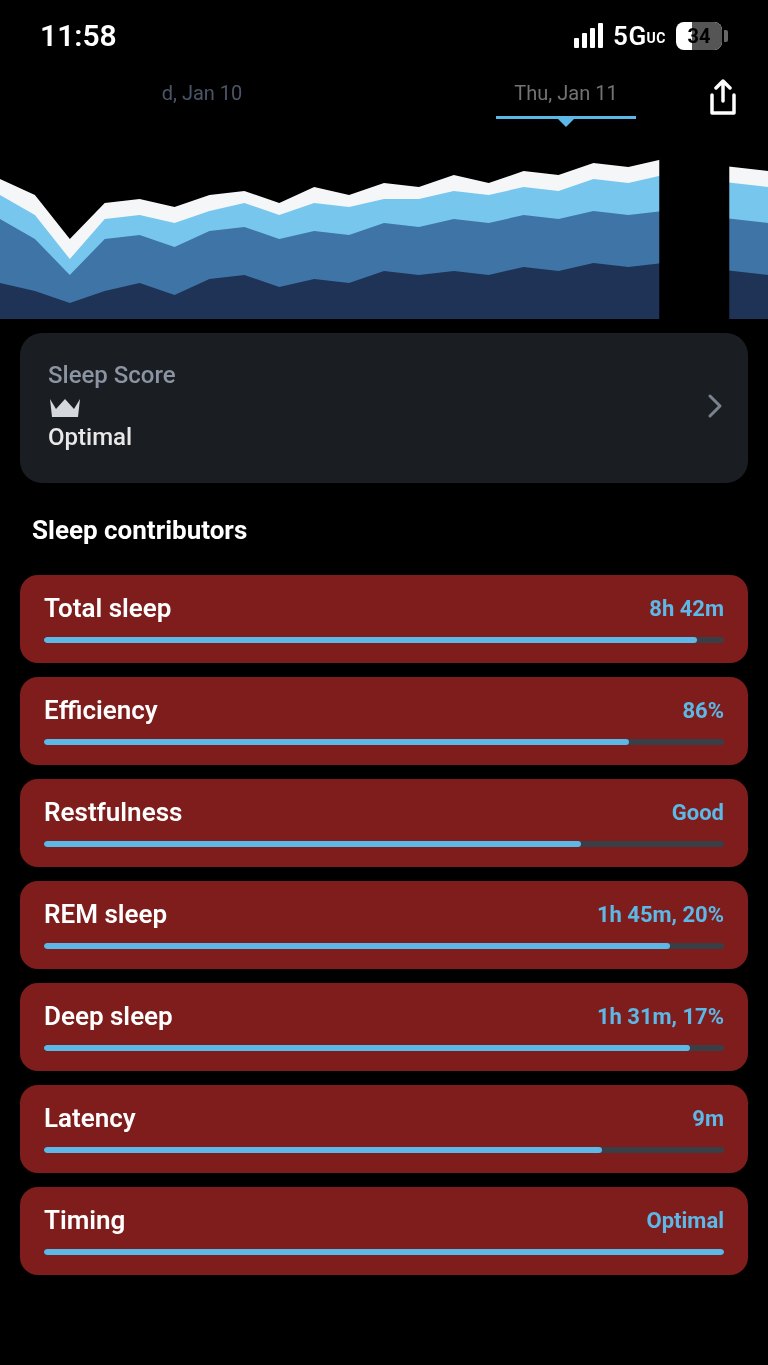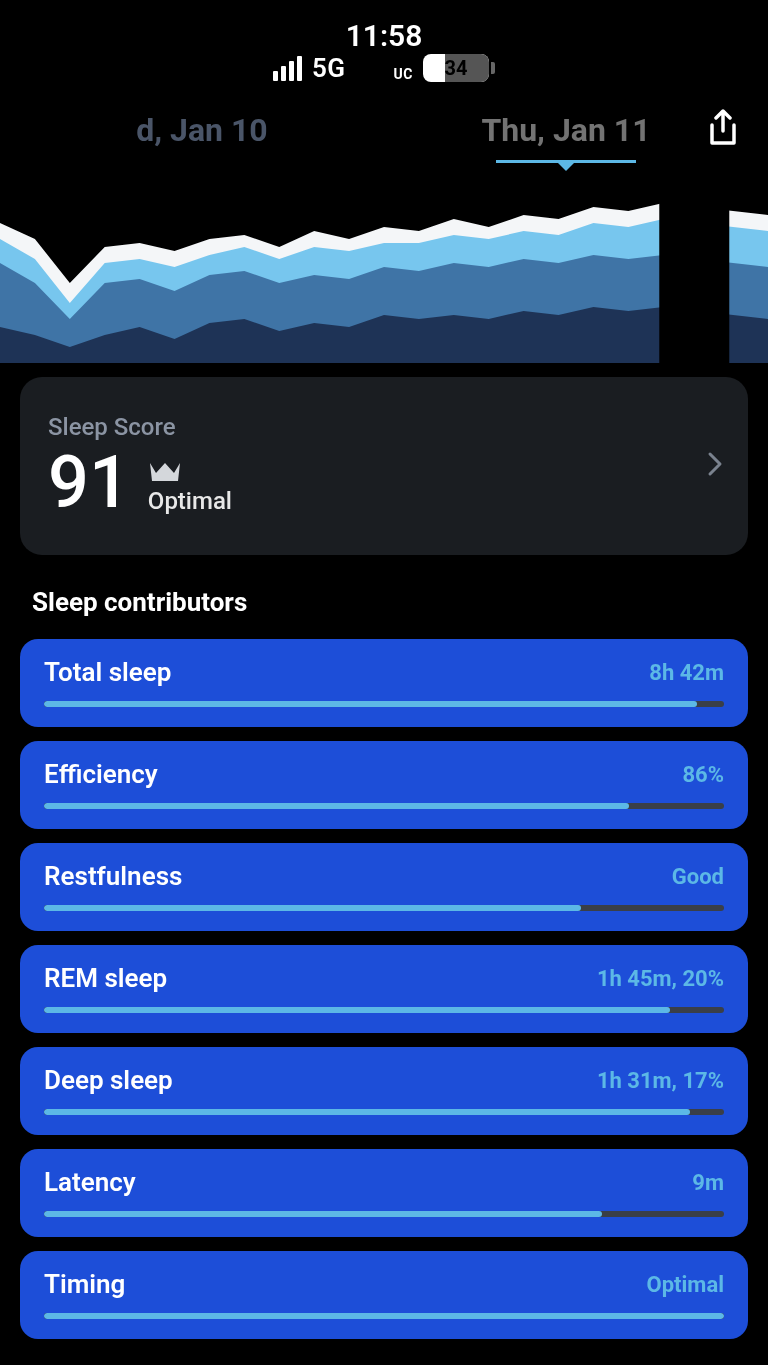--- a/index.html
+++ b/index.html
@@ -15,44 +15,43 @@
   }
 
   
   .status-bar {
     display: flex;
     justify-content: space-between;
     align-items: center;
     padding: 18px 40px 8px 40px;
     font-size: 30px;
     font-weight: 600;
-    flex-direction: column;
   }
   .status-right { display: flex; align-items: center; gap: 10px; }
   .signal-bars { display:flex; align-items:flex-end; gap:3px; }
   .signal-bars span { width:5px; background:#fff; border-radius:1px; display:block;}
   .signal-bars span:nth-child(1){height:10px}
   .signal-bars span:nth-child(2){height:15px}
   .signal-bars span:nth-child(3){height:20px}
   .signal-bars span:nth-child(4){height:25px}
-  .net-label{ font-size:26px; font-weight:600; letter-spacing:0.5px; display:flex; align-items:center;gap:48px;}
+  .net-label{ font-size:26px; font-weight:600; letter-spacing:0.5px; display:flex; align-items:flex-start;}
   .net-sub{ font-size:14px; font-weight:700; line-height:10px; margin-top:12px;}
   .battery{ display:flex; align-items:center; gap:2px;}
-  .battery-body{ width:66px; height:28px; border-radius:8px; background:#fff; position:relative; overflow:hidden;}
+  .battery-body{ width:46px; height:28px; border-radius:8px; background:#fff; position:relative; overflow:hidden;}
   .battery-text{ position:absolute; inset:0; display:flex; align-items:center; justify-content:center; color:#000; font-size:20px; font-weight:700;}
   .battery-dim{ position:absolute; right:0; top:0; bottom:0; background:#555;}
   .battery-tip{ width:4px; height:12px; background:#666; border-radius:0 2px 2px 0;}
 
   
   .date-tabs {
     display:flex; align-items:center; position:relative;
     padding: 20px 20px 14px 20px;
   }
   .date-tab {
-    flex:1; text-align:center; font-size:32px; font-weight:700;
+    flex:1; text-align:center; font-size:20px; font-weight:400;
     color:#4a5568;
   }
   .date-tab.active { color:#737373; position:relative;}
   .date-tab.active::after{
     content:""; position:absolute; left:50%; transform:translateX(-50%);
     bottom:-14px; width:140px; height:3px; background:#5cb8e6;
   }
   .date-tab.active .tri{
     position:absolute; left:50%; transform:translateX(-50%);
     bottom:-22px; width:0; height:0;
@@ -60,40 +59,40 @@
     border-top:8px solid #5cb8e6;
   }
   .share-btn { position:absolute; right:28px; top:18px; }
 
   
   .chart { height:200px; display:block; }
 
   
   .card {
     background:#1a1d21; border-radius:22px;
-    padding:36px 28px; margin:14px 20px 0 20px;
+    padding:28px 28px; margin:14px 20px 0 20px;
     position:relative;
   }
   .card-label { color:#8b94a3; font-size:24px; font-weight:500; margin-bottom:6px;}
   .score-row{ display:flex; align-items:flex-end; gap:18px;}
   .score-num{ font-size:72px; font-weight:500; line-height:1;}
   .score-status-col{ display:flex; flex-direction:column; gap:4px; padding-bottom:4px;}
   .score-status{ font-size:24px; font-weight:500; color:#e8e8e8;}
   .chevron{ position:absolute; right:24px; top:50%; transform:translateY(-50%);}
 
   
   .section-title{
     font-size:26px; font-weight:700;
     padding: 32px 32px 18px 32px;
   }
 
   
   .contrib{
-    background:#1d4ed8; border-radius:18px;
-    margin:4px 20px 14px 20px; padding:18px 24px 20px 24px;
+    background:#7f1d1d; border-radius:18px;
+    margin:12px 20px 14px 20px; padding:18px 24px 20px 24px;
   }
   .contrib-top{ display:flex; justify-content:space-between; align-items:center; margin-bottom:14px;}
   .contrib-label{ font-size:26px; font-weight:600; color:#fff;}
   .contrib-value{ font-size:22px; font-weight:700; color:#5cb8e6;}
   .bar-track{ height:6px; background:#3a3f47; border-radius:3px; overflow:hidden;}
   .bar-fill{ height:100%; background:#5cb8e6; border-radius:3px;}
 </style>
 </head>
 <body>
 
@@ -137,21 +136,20 @@
     <path d="M 0 200 L 0 60 L 34.90909090909091 76 L 69.81818181818181 120 L 104.72727272727272 84.00000000000001 L 139.63636363636363 80 L 174.54545454545453 87.99999999999999 L 209.45454545454544 76 L 244.36363636363637 72 L 279.27272727272725 84.00000000000001 L 314.1818181818182 68 L 349.09090909090907 76 L 384 64 L 418.9090909090909 68 L 453.81818181818187 56 L 488.72727272727275 64 L 523.6363636363636 52 L 558.5454545454545 56 L 593.4545454545455 44 L 628.3636363636364 48 L 663.2727272727273 40 L 698.1818181818181 44 L 733.0909090909091 48 L 768 52 L 768 200 Z" fill="#f4f6f8"></path>
     <path d="M 0 200 L 0 76 L 34.90909090909091 96 L 69.81818181818181 140 L 104.72727272727272 100 L 139.63636363636363 96 L 174.54545454545453 104 L 209.45454545454544 92 L 244.36363636363637 84.00000000000001 L 279.27272727272725 96 L 314.1818181818182 84.00000000000001 L 349.09090909090907 87.99999999999999 L 384 80 L 418.9090909090909 80 L 453.81818181818187 72 L 488.72727272727275 76 L 523.6363636363636 68 L 558.5454545454545 72 L 593.4545454545455 60 L 628.3636363636364 64 L 663.2727272727273 56 L 698.1818181818181 60 L 733.0909090909091 64 L 768 68 L 768 200 Z" fill="#77c6ee"></path>
     <path d="M 0 200 L 0 100 L 34.90909090909091 120 L 69.81818181818181 156 L 104.72727272727272 120 L 139.63636363636363 116 L 174.54545454545453 128 L 209.45454545454544 112 L 244.36363636363637 108 L 279.27272727272725 120 L 314.1818181818182 112 L 349.09090909090907 116 L 384 104 L 418.9090909090909 108 L 453.81818181818187 100 L 488.72727272727275 104 L 523.6363636363636 96 L 558.5454545454545 100 L 593.4545454545455 92 L 628.3636363636364 96 L 663.2727272727273 92 L 698.1818181818181 96 L 733.0909090909091 100 L 768 104 L 768 200 Z" fill="#3f74a6"></path>
     <path d="M 0 200 L 0 164 L 34.90909090909091 172 L 69.81818181818181 184 L 104.72727272727272 172 L 139.63636363636363 164 L 174.54545454545453 176 L 209.45454545454544 160 L 244.36363636363637 156 L 279.27272727272725 168 L 314.1818181818182 160 L 349.09090909090907 164 L 384 152 L 418.9090909090909 156 L 453.81818181818187 152 L 488.72727272727275 156 L 523.6363636363636 148 L 558.5454545454545 152 L 593.4545454545455 144 L 628.3636363636364 148 L 663.2727272727273 144 L 698.1818181818181 148 L 733.0909090909091 152 L 768 156 L 768 200 Z" fill="#1e3356"></path>
     <rect x="659.2727272727273" y="0" width="70" height="200" fill="#000"></rect>
   </svg>
 
 <div class="card">
   <div class="card-label">Sleep Score</div>
   <div class="score-row">
-    <div class="score-num">91</div>
     <div class="score-status-col">
       <svg width="34" height="24" viewBox="0 0 34 24">
         <path d="M2 4 L8 14 L17 4 L26 14 L32 4 L30 22 L4 22 Z" fill="#d4d7db"></path>
       </svg>
       <div class="score-status">Optimal</div>
     </div>
   </div>
   <div class="chevron">
     <svg width="18" height="28" viewBox="0 0 18 28">
         <path d="M4 4 L14 14 L4 24" stroke="#7a828e" stroke-width="3" fill="none" stroke-linecap="round" stroke-linejoin="round"></path>

